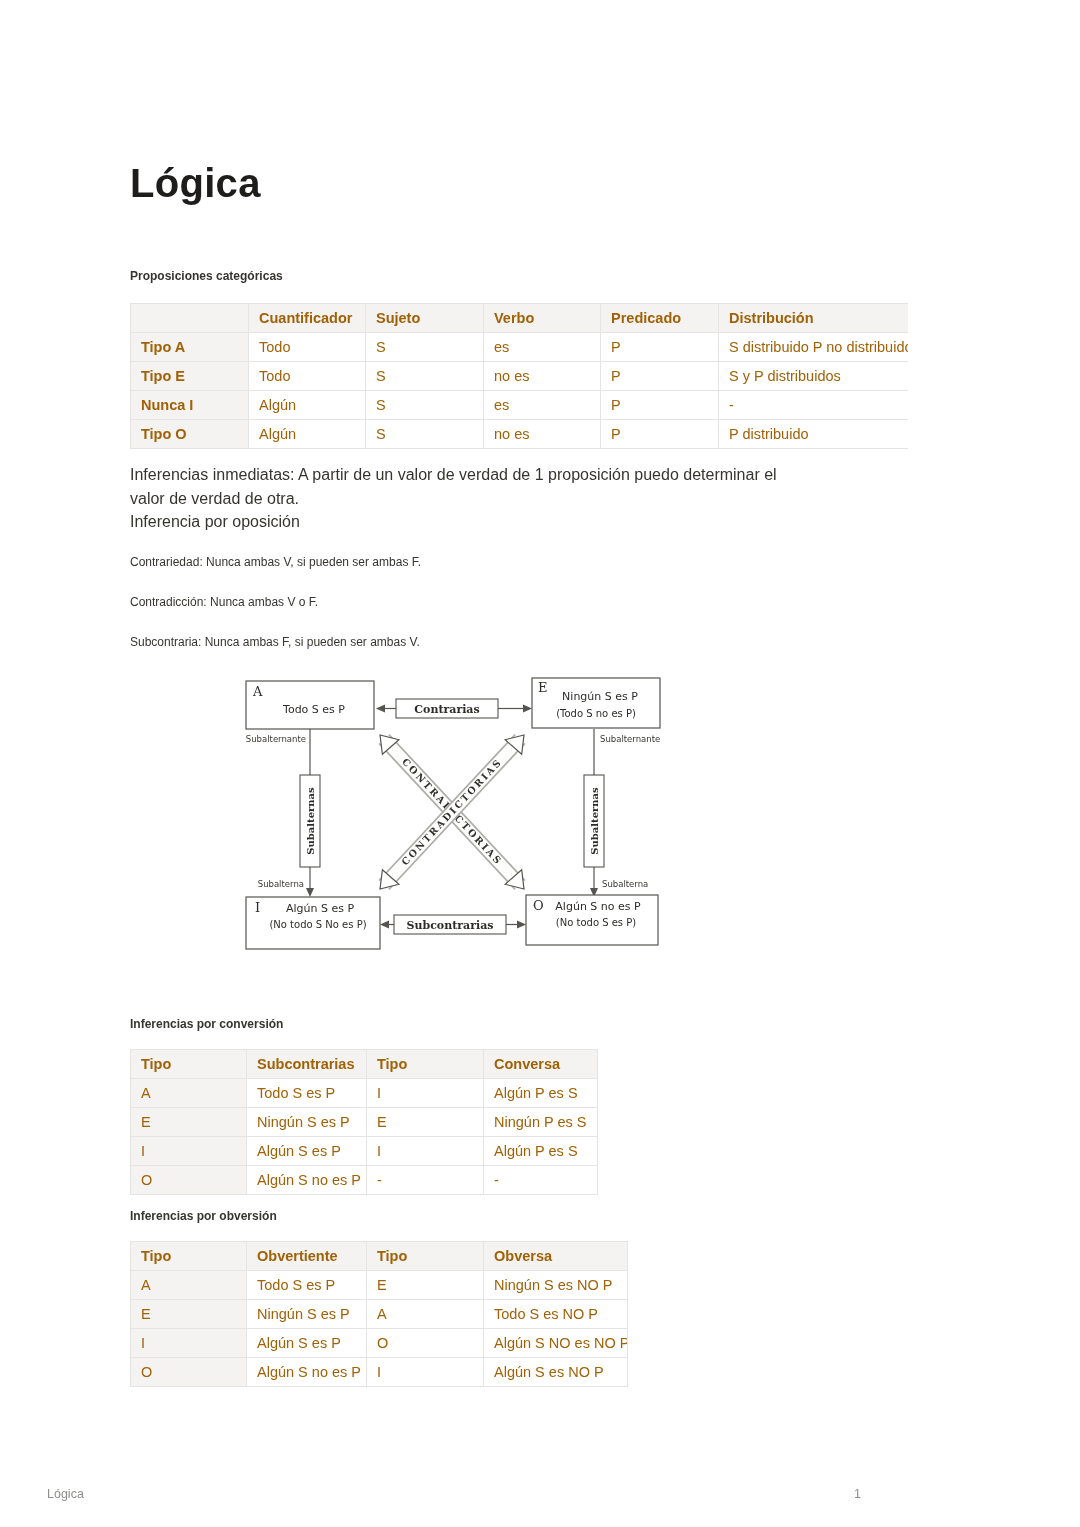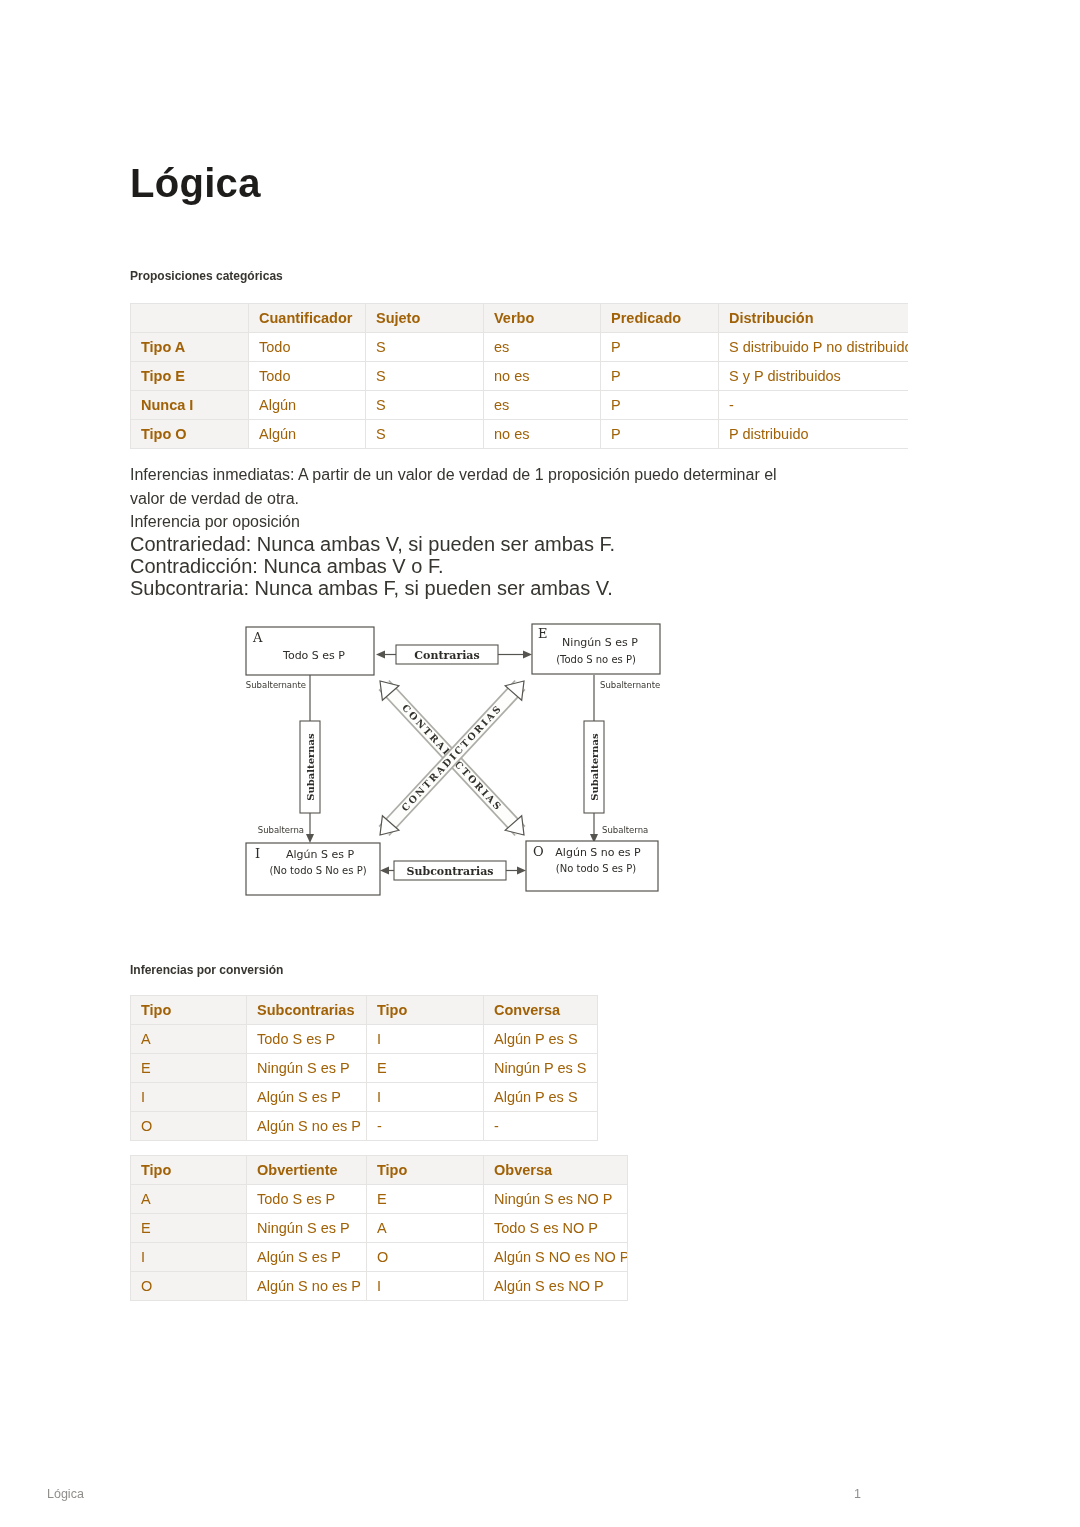--- a/index.html
+++ b/index.html
@@ -3,21 +3,21 @@
 <meta charset="utf-8">
 <style>
   html,body{margin:0;padding:0}
   body{background:#fff;font-family:"Liberation Sans","DejaVu Sans",sans-serif;color:#37352f}
   .page{position:relative;width:908px;height:1527px;background:#ffffff;overflow:hidden}
   .content{padding:132px 130px 0}
   .doc-title{font-size:40px;line-height:1.2;font-weight:700;color:#1e1d1b;letter-spacing:.3px}
   .h-section{font-size:12px;line-height:22px;font-weight:700;margin-top:58px}
   .h-sub{font-size:16px;line-height:22px;font-weight:400;}
   .para{font-size:16px;line-height:24px;margin-top:14px;max-width:836px}
-  .op-line{font-size:20px;line-height:22px;margin-top:0}
+  .op-line{font-size:12px;line-height:22px;margin-top:18px}
   table.tbl{border-collapse:collapse;table-layout:fixed;margin-top:16px;font-size:14.5px;color:#a16207}
   .tbl th,.tbl td{border:1px solid #e5e4e2;padding:4px 10px;height:29px;text-align:left;vertical-align:middle;font-weight:400;overflow:hidden;white-space:nowrap;box-sizing:border-box}
   .tbl thead th{background:#f4f3f1;font-weight:700}
   .tbl td.rowhead{background:#f4f3f1}
   .tbl td.rowhead.bold{font-weight:700}
   .diagram-wrap{width:420px;margin:22px auto 0}
   .footer{position:absolute;left:47px;right:47px;bottom:26px;display:flex;justify-content:space-between;font-size:12.5px;color:#8f8e8b}
   
   .box{fill:#fff;stroke:#56544f;stroke-width:1.2}
   .lbl-box{fill:#fff;stroke:#56544f;stroke-width:1.1}
@@ -229,20 +229,21 @@
         </tr>
         <tr>
           <td class="rowhead">O</td>
           <td>Algún S no es P</td>
           <td>-</td>
           <td>-</td>
         </tr>
       </tbody>
     </table>
 
+    <div class="h-section" style="margin-top:10px">Inferencias por obversión</div>
 
     <table class="tbl" style="width:497px;margin-top:14px">
       <colgroup>
           <col style="width:116px">
           <col style="width:120px">
           <col style="width:117px">
           <col style="width:144px">
         </colgroup>
       <thead>
         <tr>

